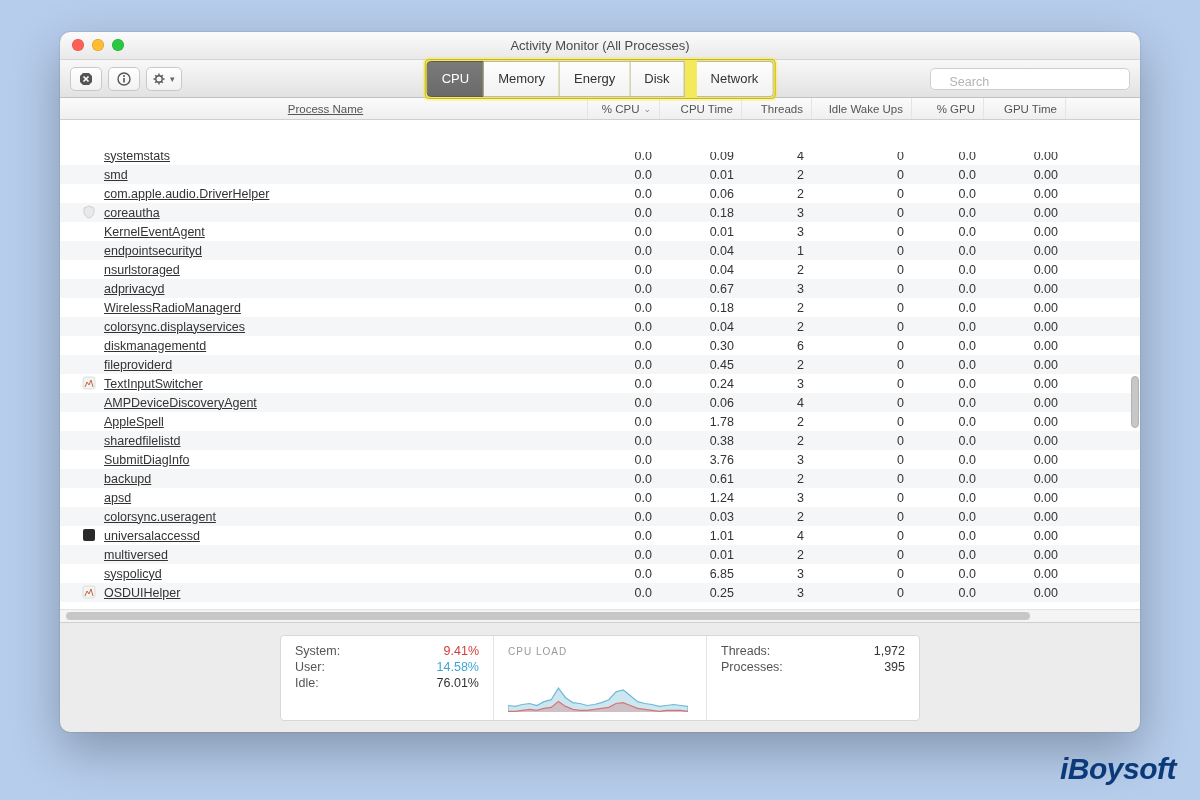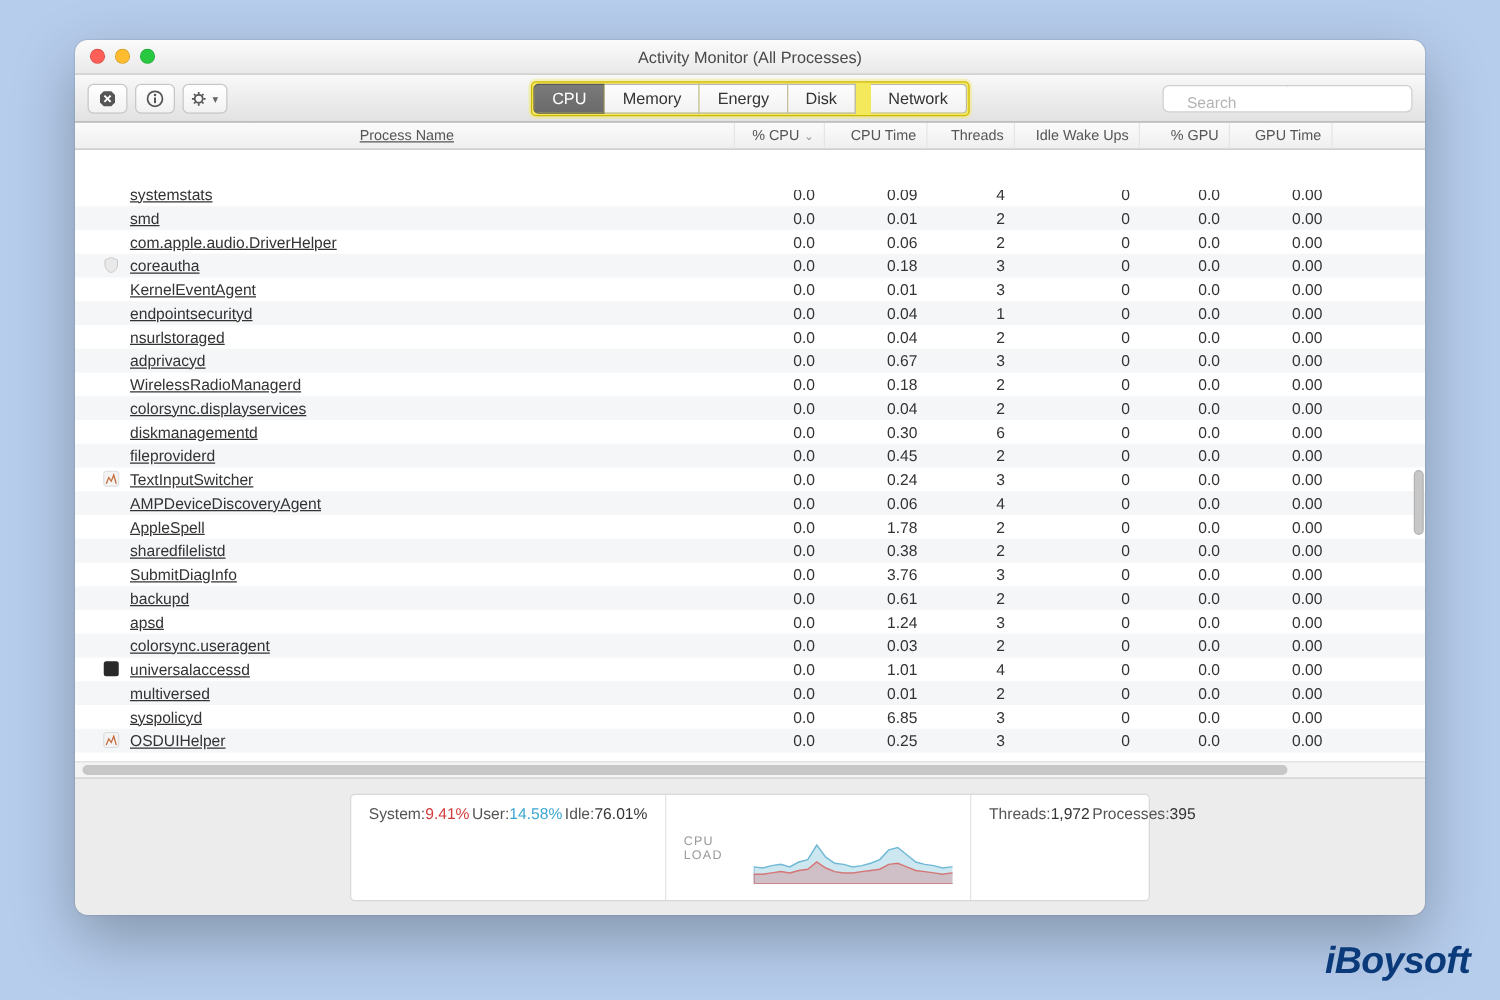--- a/index.html
+++ b/index.html
@@ -77,21 +77,21 @@
   }
   .seg-hl {
     background: #f4e95b;
     border: 1.5px solid #cfb800;
     border-radius: 4px;
     padding: 1px;
     display:flex;
     box-shadow: 0 0 0 2px rgba(244,233,91,0.4);
   }
   .seg {
-    height: 24px;
+    height: 36px;
     padding: 0 14px;
     display:flex; align-items:center; justify-content:center;
     border: 1px solid #b8b8b8;
     border-left-width: 0;
     background: linear-gradient(#fdfdfd,#f2f2f2);
     font-size: 13px;
     color:#333;
   }
   .seg.first { border-left-width:1px; border-radius: 4px 0 0 4px; }
   .seg.last { border-radius: 0 4px 4px 0; margin-left: 12px; }
@@ -207,28 +207,27 @@
     height: 86px;
     background:#fff;
     border:1px solid #d8d8d8;
     border-radius:4px;
     display:flex;
   }
   .panel .pane {
     flex:1;
     padding: 8px 14px;
     display:flex;
-    flex-direction:row;
+    flex-direction:column;
     gap:2px;
     font-size:12.5px;
   }
   .panel .pane.mid {
     border-left:1px solid #e4e4e4;
     border-right:1px solid #e4e4e4;
-    align-items:center;
     justify-content:flex-start;
     gap:4px;
   }
   .kv { display:flex; justify-content:space-between; }
   .kv .k { color:#555; }
   .kv .v-sys { color:#d23c3c; }
   .kv .v-user { color:#3ca6d2; }
   .kv .v { color:#333; }
   .chart-title { font-size:10px; letter-spacing:1px; color:#999; margin-top:2px; }
   

